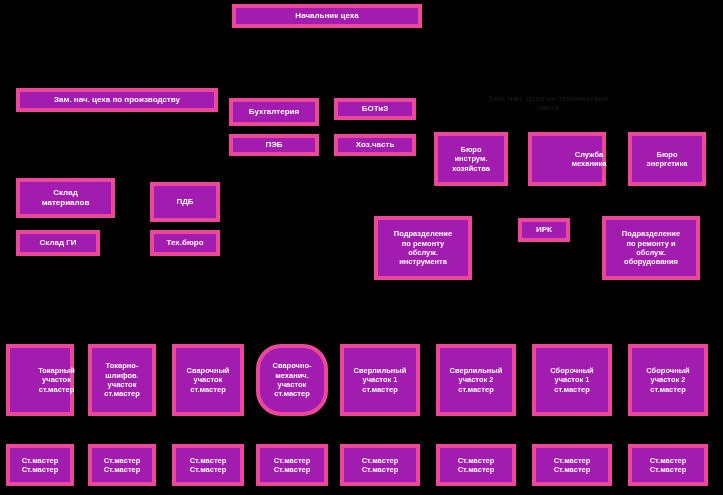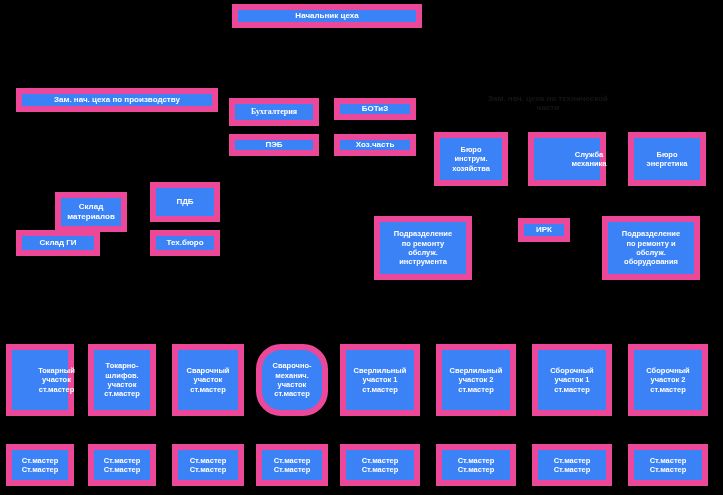--- a/index.html
+++ b/index.html
@@ -11,22 +11,22 @@
     position: relative;
     width: 723px;
     height: 495px;
     background: #000000;
     overflow: hidden;
     font-family: "Liberation Sans", sans-serif;
   }
   .node {
     position: absolute;
     box-sizing: border-box;
-    background: #3b82f6;
-    border: 6px solid #ec4899;
+    background: #a21caf;
+    border: 4px solid #ec4899;
     color: #ffffff;
     font-size: 8px;
     font-weight: bold;
     line-height: 1.25;
     text-align: center;
     display: flex;
     align-items: center;
     justify-content: center;
     padding: 2px 3px;
     white-space: pre-line;
@@ -45,32 +45,32 @@
     border: none;
   }
 </style>
 </head>
 <body>
 
 <div id="canvas">
   <div class="ghost" style="left:478px; top:94px; width:140px;">Зам. нач. цеха по технической части</div>
 <div class="node" style="left: 232px; top: 4px; width: 190px; height: 24px;">Начальник цеха</div>
     <div class="node" style="left: 16px; top: 88px; width: 202px; height: 24px;">Зам. нач. цеха по производству</div>
-    <div class="node" style="left: 229px; top: 98px; width: 90px; height: 28px; font-family: Liberation Serif, serif;">Бухгалтерия</div>
+    <div class="node" style="left: 229px; top: 98px; width: 90px; height: 28px;">Бухгалтерия</div>
     <div class="node" style="left: 334px; top: 98px; width: 82px; height: 22px;">БОТиЗ</div>
     <div class="node" style="left: 229px; top: 134px; width: 90px; height: 22px;">ПЭБ</div>
     <div class="node" style="left: 334px; top: 134px; width: 82px; height: 22px;">Хоз.часть</div>
     <div class="node small" style="left: 434px; top: 132px; width: 74px; height: 54px;">Бюро
 инструм.
 хозяйства</div>
     <div class="node small" style="left: 528px; top: 132px; width: 78px; height: 54px; padding-left: 47px;">Служба
 механика</div>
     <div class="node small" style="left: 628px; top: 132px; width: 78px; height: 54px;">Бюро
 энергетика</div>
-    <div class="node" style="left: 16px; top: 192px; width: 72px; height: 40px; margin-left: 39px;">Склад
+    <div class="node" style="left: 16px; top: 178px; width: 99px; height: 40px;">Склад
 материалов</div>
     <div class="node" style="left: 150px; top: 182px; width: 70px; height: 40px;">ПДБ</div>
     <div class="node" style="left: 16px; top: 230px; width: 84px; height: 26px;">Склад ГИ</div>
     <div class="node" style="left: 150px; top: 230px; width: 70px; height: 26px;">Тех.бюро</div>
     <div class="node small" style="left: 374px; top: 216px; width: 98px; height: 64px;">Подразделение
 по ремонту
 обслуж.
 инструмента</div>
     <div class="node" style="left: 518px; top: 218px; width: 52px; height: 24px; text-align: center;">ИРК</div>
     <div class="node small" style="left: 602px; top: 216px; width: 98px; height: 64px;">Подразделение

